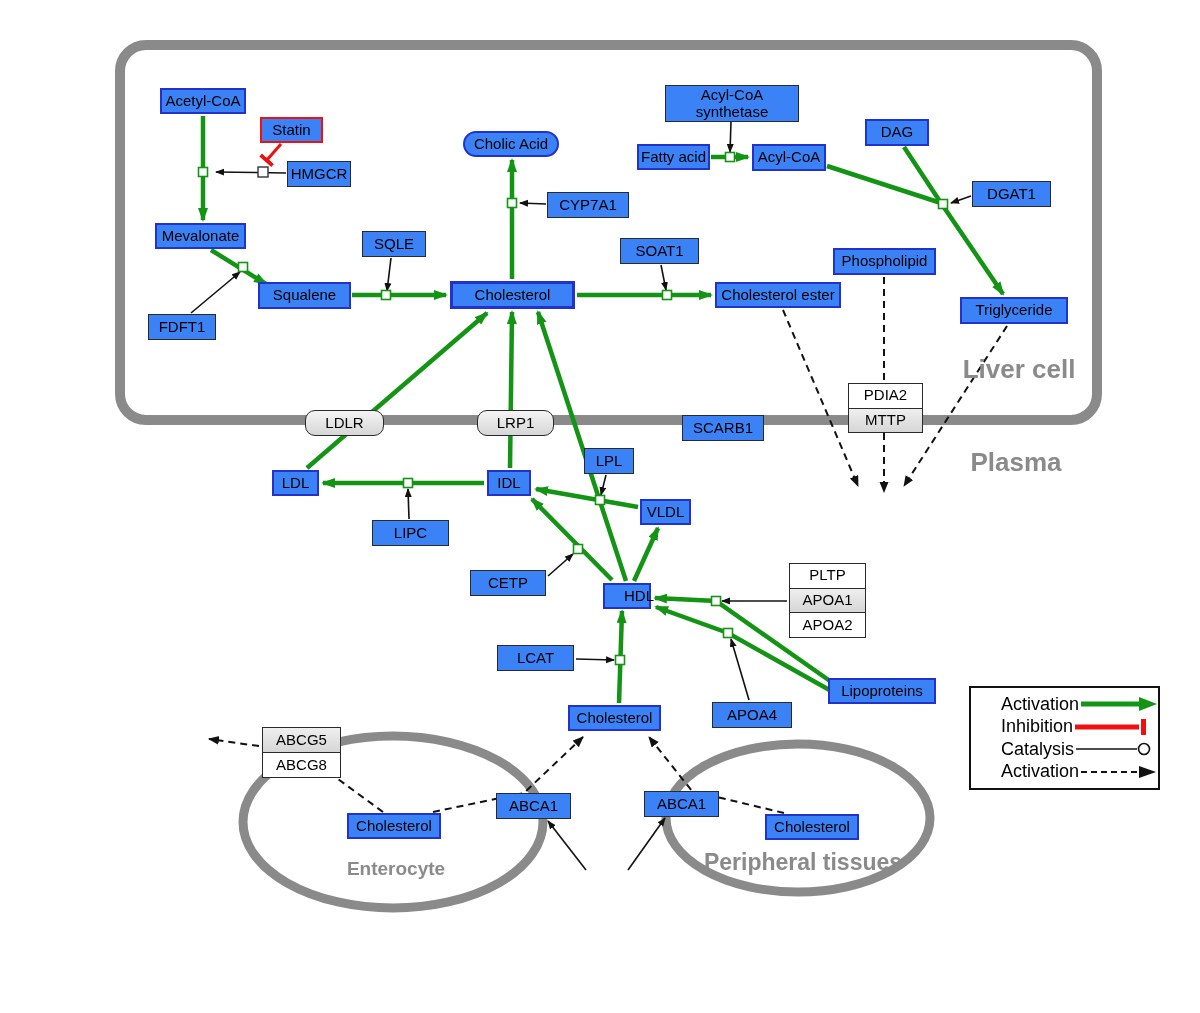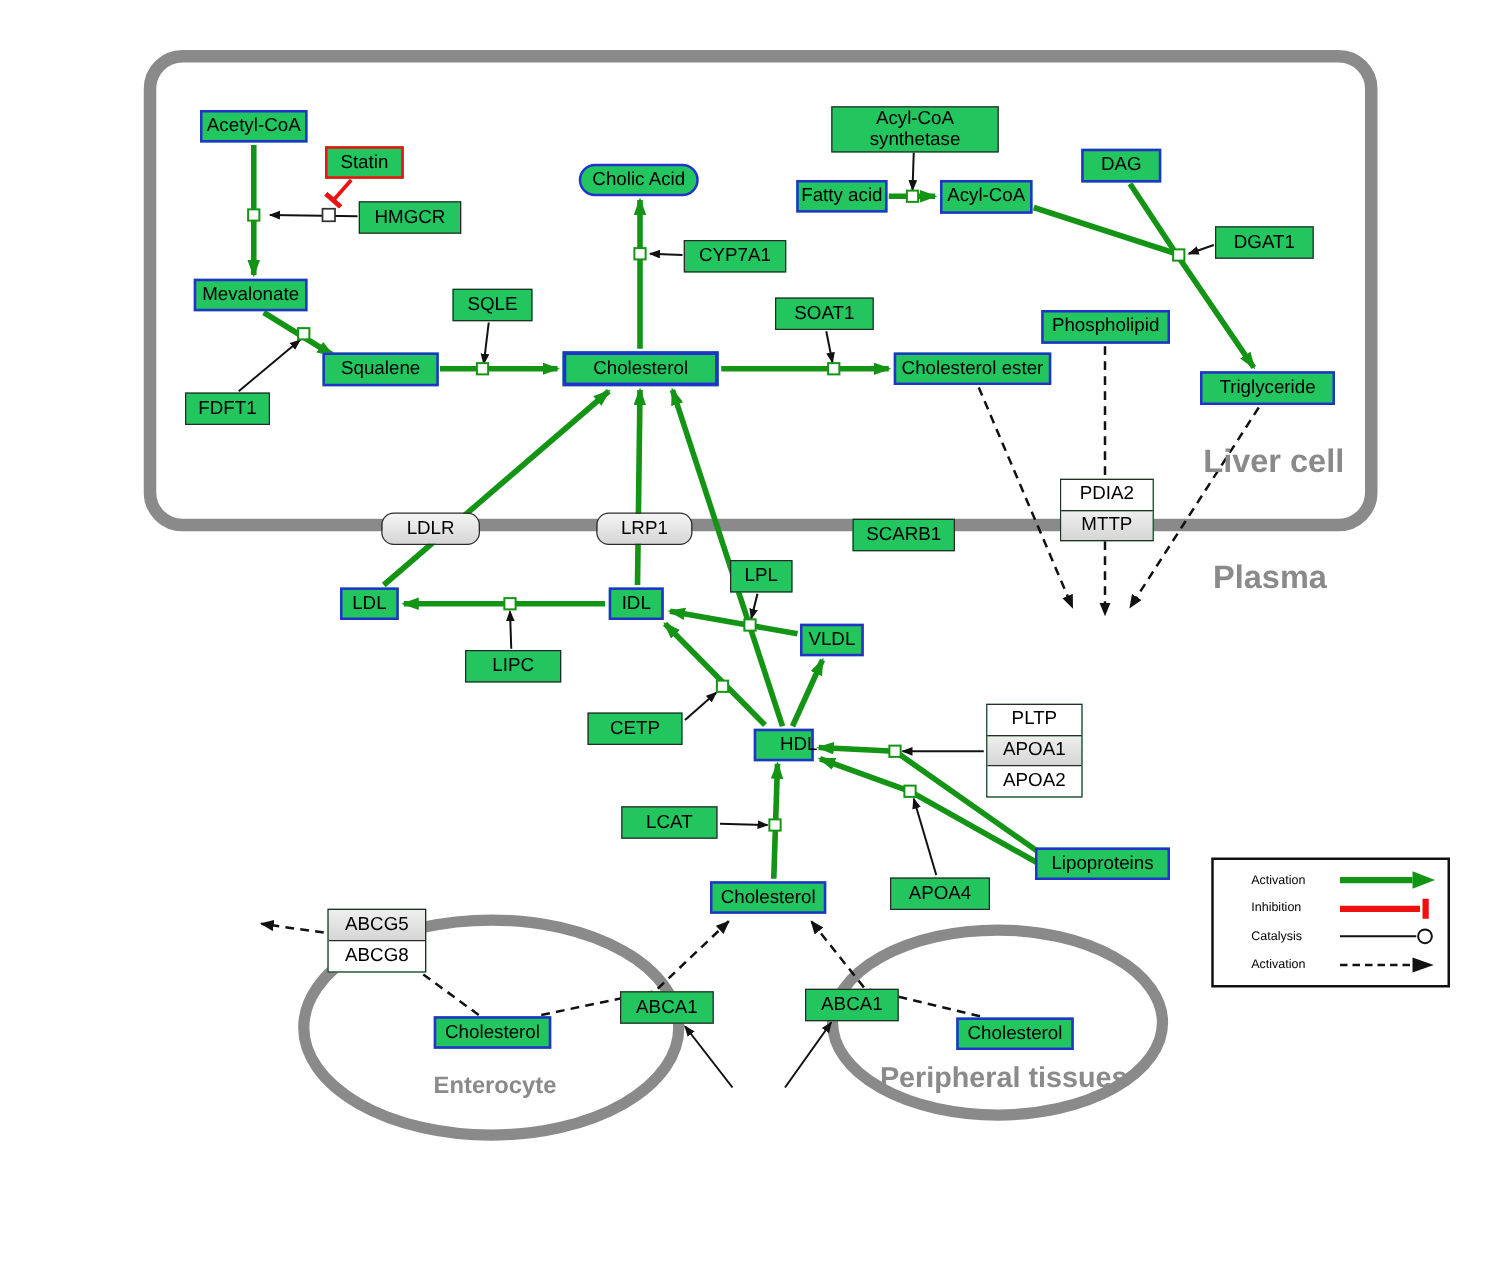--- a/index.html
+++ b/index.html
@@ -4,38 +4,38 @@
 <style>
   :root{
     --metab:#2233cc; --enzyme:#2a2a2a; --comp:#8a8a8a;
   }
   html,body{margin:0;padding:0;background:#fff;}
   body{font-family:"Liberation Sans",sans-serif;color:#000;}
   #canvas{position:relative;width:1200px;height:1013px;background:#fff;overflow:hidden;}
   #diagram-svg{position:absolute;left:0;top:0;z-index:0;}
   #node-layer{position:absolute;left:0;top:0;width:1200px;height:1013px;z-index:2;pointer-events:none;}
   .node{position:absolute;box-sizing:border-box;display:flex;align-items:center;justify-content:center;
-        text-align:center;font-size:15px;background:#22c55e;white-space:pre-line;line-height:1.12;pointer-events:auto;}
+        text-align:center;font-size:15px;background:#3b82f6;white-space:pre-line;line-height:1.12;pointer-events:auto;}
   .node.m{border:2px solid var(--metab);}
   .node.m.bold{border-width:3px;}
   .node.drug{border:2px solid var(--inh,#ee1111);}
   .node.e{border:1.5px solid var(--enzyme);}
   .node.e.shade-g{background:linear-gradient(#f4f4f4,#d6d6d6);border-radius:10px;}
   .node.grp{flex-direction:column;align-items:stretch;justify-content:stretch;border:1.5px solid var(--enzyme);padding:0;}
   .grp-cell{flex:1;display:flex;align-items:center;justify-content:center;background:#fff;font-size:15px;}
   .grp-cell.shade-g{background:linear-gradient(#efefef,#d6d6d6);}
   .grp-cell + .grp-cell{border-top:1px solid var(--enzyme);}
   .comp-label{position:absolute;transform:translate(-50%,-50%);font-weight:bold;color:var(--comp);z-index:1;white-space:nowrap;}
   #apo-table{position:absolute;display:grid;background:var(--enzyme);grid-gap:1px;border:1.5px solid var(--enzyme);z-index:2;}
   .apo-cell{background:#fff;display:flex;align-items:center;justify-content:center;font-size:15px;}
   #legend{position:absolute;left:969px;top:686px;width:191px;height:104px;box-sizing:border-box;
           border:2.5px solid #111;background:#fff;z-index:3;display:flex;flex-direction:column;
           justify-content:space-around;padding:5px 8px 5px 30px;}
   .legend-row{display:flex;align-items:center;height:21px;}
-  .legend-label{flex:1;font-size:10px;}
+  .legend-label{flex:1;font-size:18px;}
   .legend-glyph{width:80px;height:18px;flex:0 0 80px;}
 </style>
 </head>
 <body>
 
 <div id="canvas">
   <svg id="diagram-svg" viewBox="0 0 1200 1013" width="1200" height="1013">
       <defs>
         <marker id="m-act" markerUnits="userSpaceOnUse" markerWidth="16" markerHeight="12" refX="12" refY="5" orient="auto">
           <path d="M0,0 L14,5 L0,10 Z" fill="#149414"></path>
@@ -122,21 +122,21 @@
       <div class="node m" style="left: 960px; top: 297px; width: 108px; height: 27px;">Triglyceride</div>
       <div class="node m" style="left: 272px; top: 470px; width: 47px; height: 26px;">LDL</div>
       <div class="node m" style="left: 487px; top: 470px; width: 44px; height: 26px;">IDL</div>
       <div class="node m" style="left: 640px; top: 499px; width: 51px; height: 26px;">VLDL</div>
       <div class="node m" style="left: 603px; top: 583px; width: 48px; height: 26px; padding-left: 24px;">HDL</div>
       <div class="node m" style="left: 568px; top: 705px; width: 93px; height: 26px;">Cholesterol</div>
       <div class="node m" style="left: 828px; top: 678px; width: 108px; height: 26px;">Lipoproteins</div>
       <div class="node m" style="left: 347px; top: 813px; width: 94px; height: 26px;">Cholesterol</div>
       <div class="node m" style="left: 765px; top: 814px; width: 94px; height: 26px;">Cholesterol</div>
       <div class="node drug" style="left: 260px; top: 117px; width: 63px; height: 26px;">Statin</div>
-      <div class="node e" style="left: 287px; top: 161px; width: 82px; height: 26px;">HMGCR</div>
+      <div class="node e" style="left: 287px; top: 161px; width: 64px; height: 26px;">HMGCR</div>
       <div class="node e" style="left: 362px; top: 231px; width: 64px; height: 26px;">SQLE</div>
       <div class="node e" style="left: 148px; top: 314px; width: 68px; height: 26px;">FDFT1</div>
       <div class="node e" style="left: 547px; top: 192px; width: 82px; height: 26px;">CYP7A1</div>
       <div class="node e" style="left: 620px; top: 238px; width: 79px; height: 26px;">SOAT1</div>
       <div class="node e" style="left: 665px; top: 85px; width: 134px; height: 37px;">Acyl-CoA
 synthetase</div>
       <div class="node e" style="left: 972px; top: 181px; width: 79px; height: 26px;">DGAT1</div>
       <div class="node e shade-g" style="left: 305px; top: 410px; width: 79px; height: 26px;">LDLR</div>
       <div class="node e shade-g" style="left: 477px; top: 410px; width: 77px; height: 26px;">LRP1</div>
       <div class="node e" style="left: 682px; top: 415px; width: 82px; height: 26px;">SCARB1</div>

